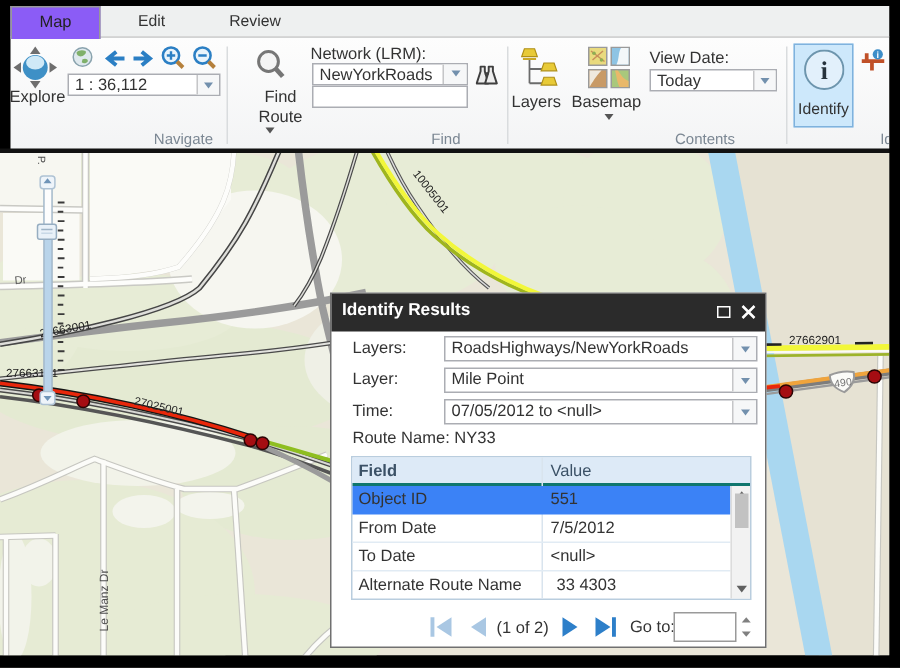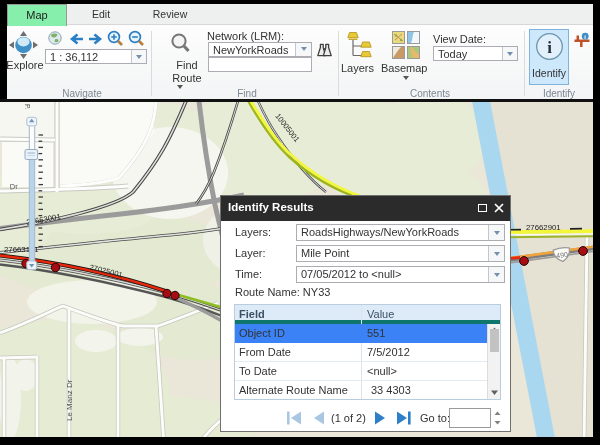--- a/index.html
+++ b/index.html
@@ -2,22 +2,22 @@
 <html><head><meta charset="utf-8"><style>
 *{margin:0;padding:0;box-sizing:border-box}
 html,body{width:600px;height:445px;overflow:hidden;background:#000;font-family:"Liberation Sans",sans-serif}
 .abs{position:absolute}
 #stage{position:relative;width:600px;height:445px;background:#000}
 
 #tabbar{left:7px;top:4px;width:586px;height:21px;background:#eef0f0;border-bottom:1px solid #d7d7d7}
 #ribbon{left:7px;top:25px;width:586px;height:75px;background:linear-gradient(#fdfdfd,#f3f4f5)}
 #mapwrap{left:0;top:101px;width:593px;height:336px;overflow:hidden;background:#e9e4d5}
 .tab{position:absolute;top:0;height:21px;font-size:11px;color:#333;text-align:center;line-height:21px}
-#tabmap{left:0px;width:60px;height:22px;background:#86efac;border:1px solid #989898;border-bottom:none;color:#222;z-index:3}
-.gl{position:absolute;bottom:1px;font-size:10px;color:#7b8793;width:120px;text-align:center}
+#tabmap{left:0px;width:60px;height:22px;background:#8b5cf6;border:1px solid #989898;border-bottom:none;color:#222;z-index:3}
+.gl{position:absolute;bottom:1px;font-size:10px;color:#7b8793;width:120px;text-align:right}
 .sep{position:absolute;top:6px;bottom:4px;width:1px;background:#d9dcde}
 .combo{position:absolute;background:#fff;border:1px solid #abadb3}
 .combo .cbtn{position:absolute;right:0;top:0;bottom:0;width:16px;background:#f6f7f8;border-left:1px solid #c5c6c8}
 .carr{position:absolute;width:0;height:0;border-left:3.5px solid transparent;border-right:3.5px solid transparent;border-top:4px solid #7290ad;right:4px;top:50%;margin-top:-2px}
 .lbl{position:absolute;font-size:11px;color:#333;white-space:nowrap}
 </style></head><body>
 <div id="stage">
 
   <svg class="abs" id="mapwrap" xmlns="http://www.w3.org/2000/svg" width="593" height="336" viewBox="0 0 593 336" style="left:0;top:101px;background:#eae6d8">
     <g id="MAPG" transform="translate(0,-101)">
@@ -346,21 +346,21 @@
     <span class="lbl" style="left:14px;top:72px">Time:</span>
     <div class="combo" style="left:75px;top:70px;width:209px;height:17px">
       <span class="lbl" style="left:4px;top:0.5px">07/05/2012 to &lt;null&gt;</span>
       <span class="cbtn">
           <i class="carr"></i>
         </span>
     </div>
     <span class="lbl" style="left:14px;top:90px">Route Name: NY33</span>
 
     <div class="abs" style="left:13px;top:108px;width:267px;height:96px;border:1px solid #b9cdde;background:#fff">
-      <div class="abs" style="left:0;top:0;width:265px;height:18.5px;background:#ddeaf7;border-bottom:4px solid #0f766e">
+      <div class="abs" style="left:0;top:0;width:265px;height:18.5px;background:#ddeaf7;border-bottom:2px solid #0f766e">
         <span class="abs" style="left:4px;top:2.5px;font-size:11px;font-weight:bold;color:#3b5166">Field</span>
         <span class="abs" style="left:132px;top:2.5px;font-size:11px;font-weight:normal;color:#3b5166">Value</span>
       </div>
       <div class="abs" style="left:125.5px;top:0;width:1px;height:94px;background:#d9e4ee"></div>
       <div class="abs" style="left:0;top:19px;width:252px;height:19px;background:#3b82f6">
         <span class="abs" style="left:4px;top:3px;font-size:11px;color:#333">Object ID</span>
         <span class="abs" style="left:132px;top:3px;font-size:11px;color:#333">551</span>
       </div>
       <div class="abs" style="left:0;top:38px;width:252px;height:19px;border-bottom:1px solid #e1ebf4">
         <span class="abs" style="left:4px;top:3px;font-size:11px;color:#333">From Date</span>

